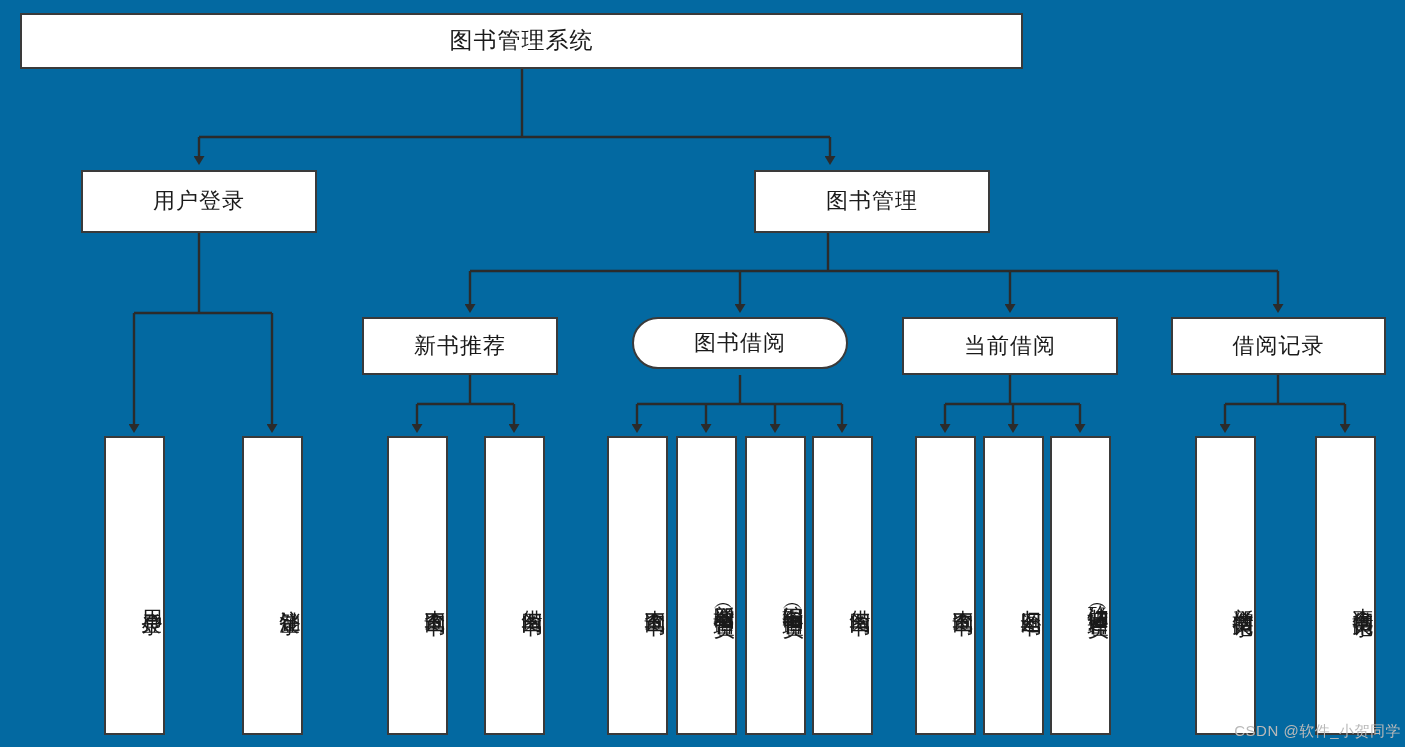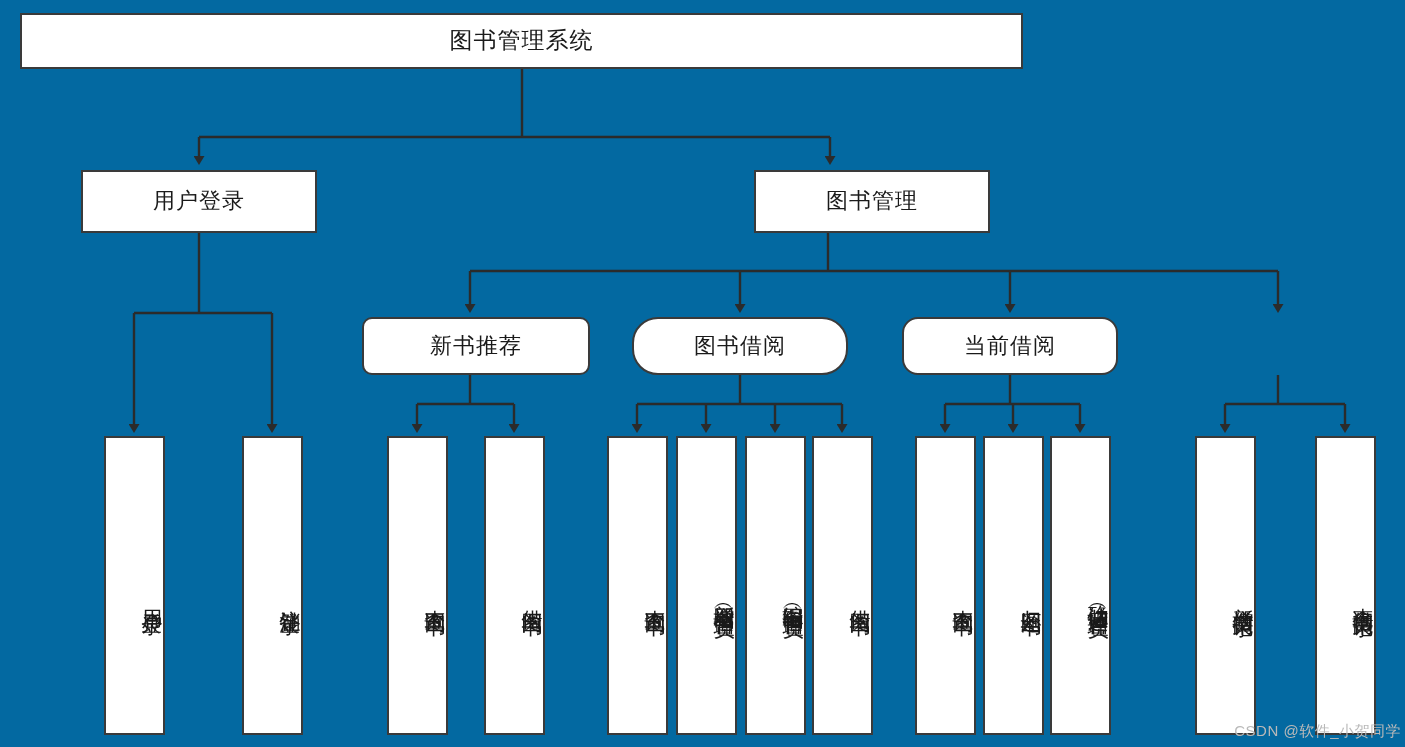--- a/index.html
+++ b/index.html
@@ -128,28 +128,31 @@
     <span>图书管理系统</span>
   </div>
 
   <div class="node h" style="left:81px; top:170px; width:236px; height:63px;">
     <span>用户登录</span>
   </div>
   <div class="node h" style="left:711px; top:170px; width:236px; height:63px;margin-left:43px;">
     <span>图书管理</span>
   </div>
 
-  <div class="node h" style="left:362px; top:317px; width:228px; height:58px;border-radius:10px;">
+  <div class="node h" style="left:362px; top:317px; width:196px; height:58px;">
     <span>新书推荐</span>
   </div>
-  <div class="node h" style="left:632px; top:317px; width:216px; height:58px;border-radius:26px;">
+  <div class="node h" style="left:632px; top:317px; width:216px; height:52px;border-radius:26px;">
     <span>图书借阅</span>
   </div>
-  <div class="node h" style="left:902px; top:317px; width:216px; height:58px;border-radius:16px;">
+  <div class="node h" style="left:902px; top:317px; width:216px; height:58px;">
     <span>当前借阅</span>
+  </div>
+  <div class="node h" style="left:1171px; top:317px; width:215px; height:58px;">
+    <span>借阅记录</span>
   </div>
 
   <div class="node v" style="left:104px; top:436px; width:61px; height:299px;">
     <span class="vtext">用户登录</span>
   </div>
   <div class="node v" style="left:242px; top:436px; width:61px; height:299px;">
     <span class="vtext">注销登录</span>
   </div>
 
   <div class="node v" style="left:387px; top:436px; width:61px; height:299px;">

